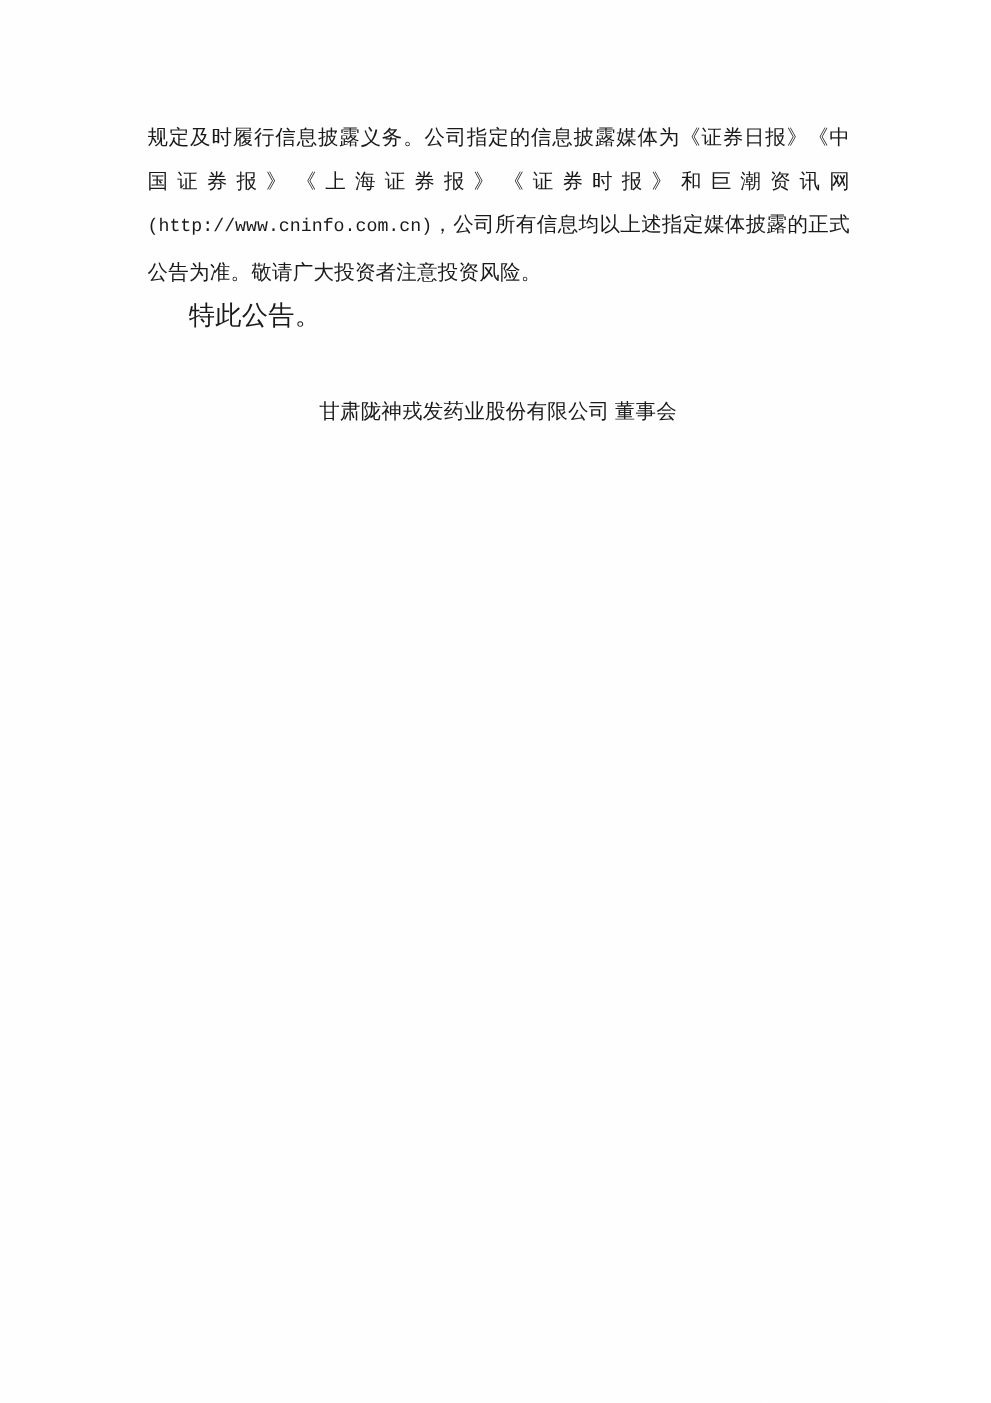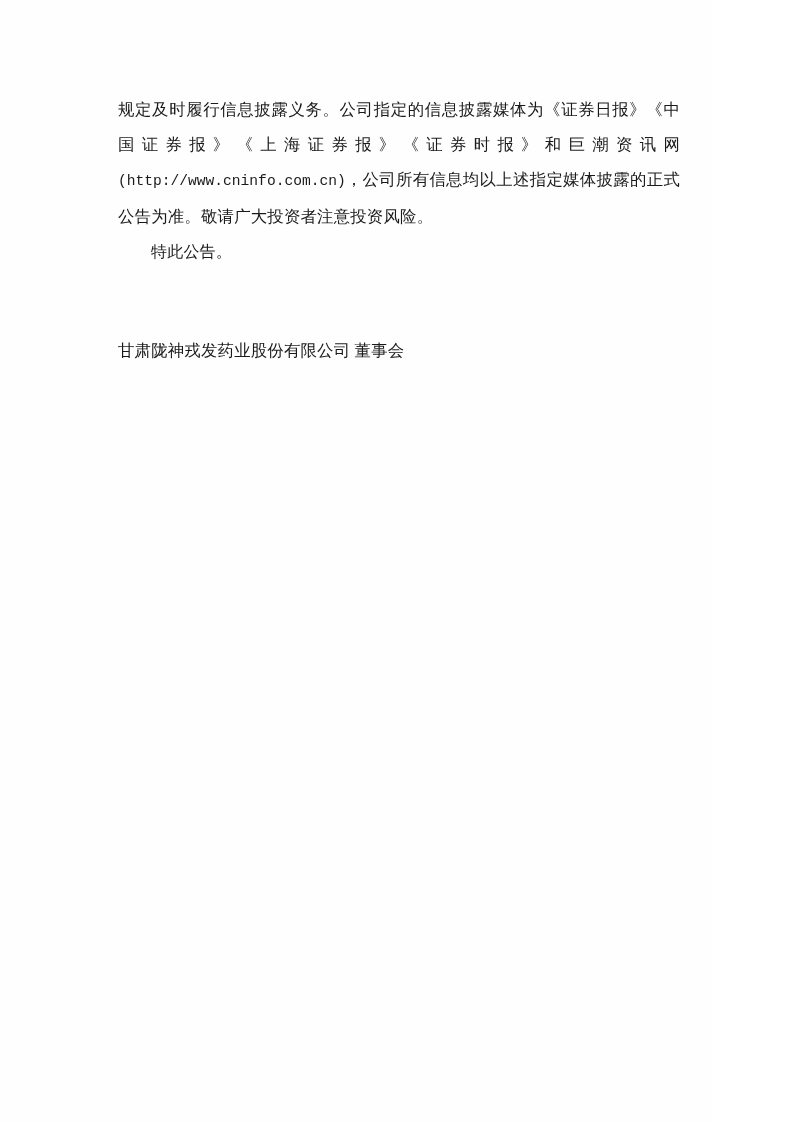--- a/index.html
+++ b/index.html
@@ -36,32 +36,32 @@
     text-justify: inter-ideograph;
     margin: 0;
     letter-spacing: 0.2px;
   }
   .para .mono {
     font-family: "Liberation Mono", monospace;
     font-size: 14.6px;
     letter-spacing: 0px;
   }
   .para-indent {
-    font-size: 16px;
+    font-size: 21px;
     line-height: 35px;
     margin: 0;
     text-indent: 33px;
     letter-spacing: 0.2px;
   }
   .signature-block {
     position: absolute;
     left: 118px;
-    top: 333px;
+    top: 311px;
     width: 562px;
-    text-align: left;
+    text-align: center;
   }
   .sig-line {
     font-size: 16.4px;
     line-height: 35px;
     letter-spacing: 0.2px;
   }
   .sig-line.company {
     padding-right: 1px;
   }
   .sig-line.date {

